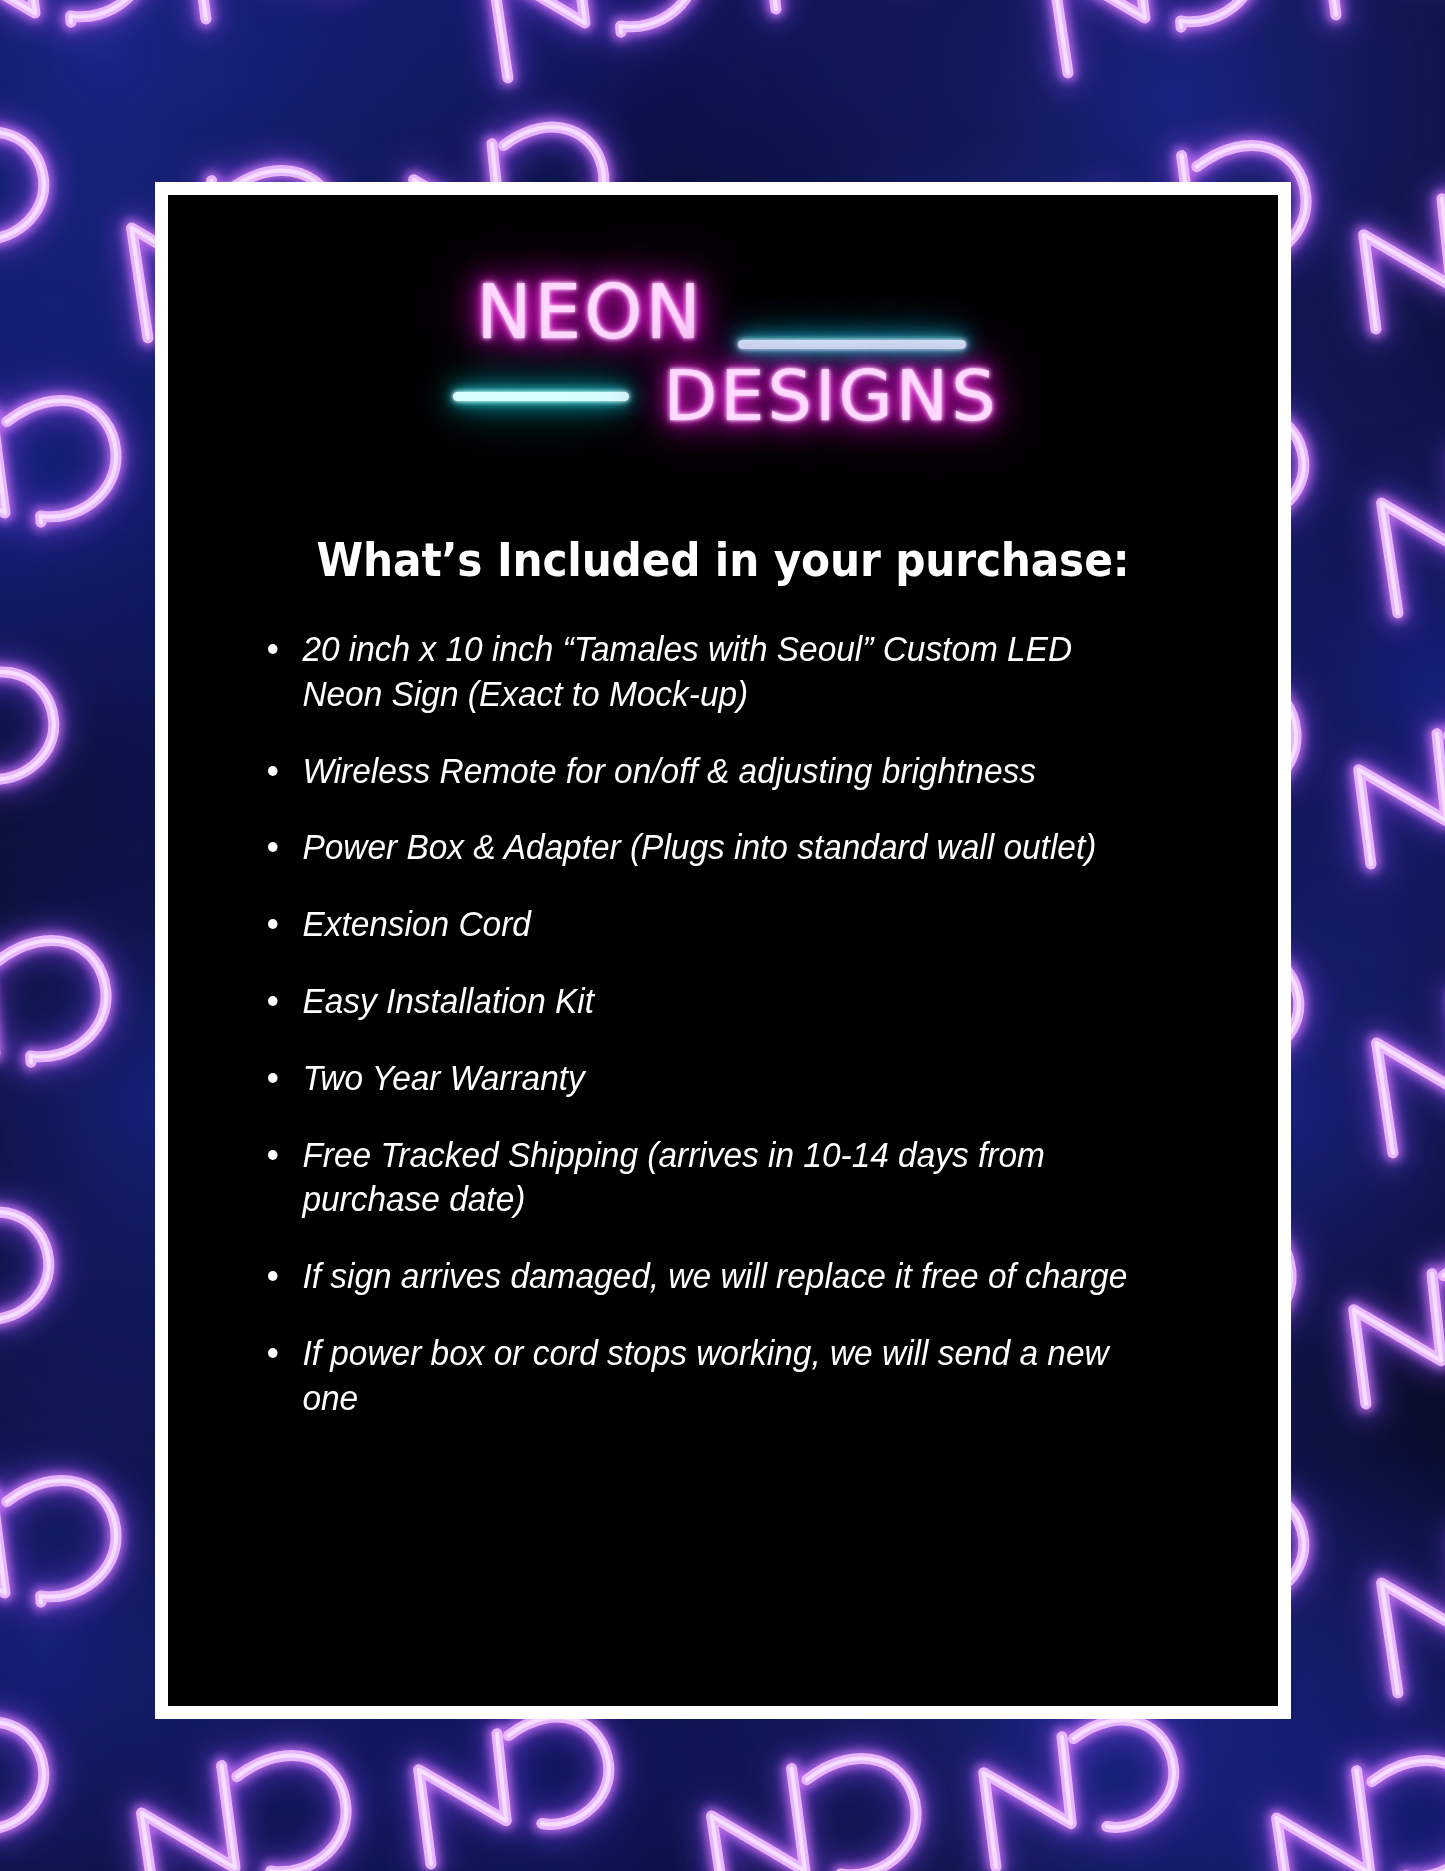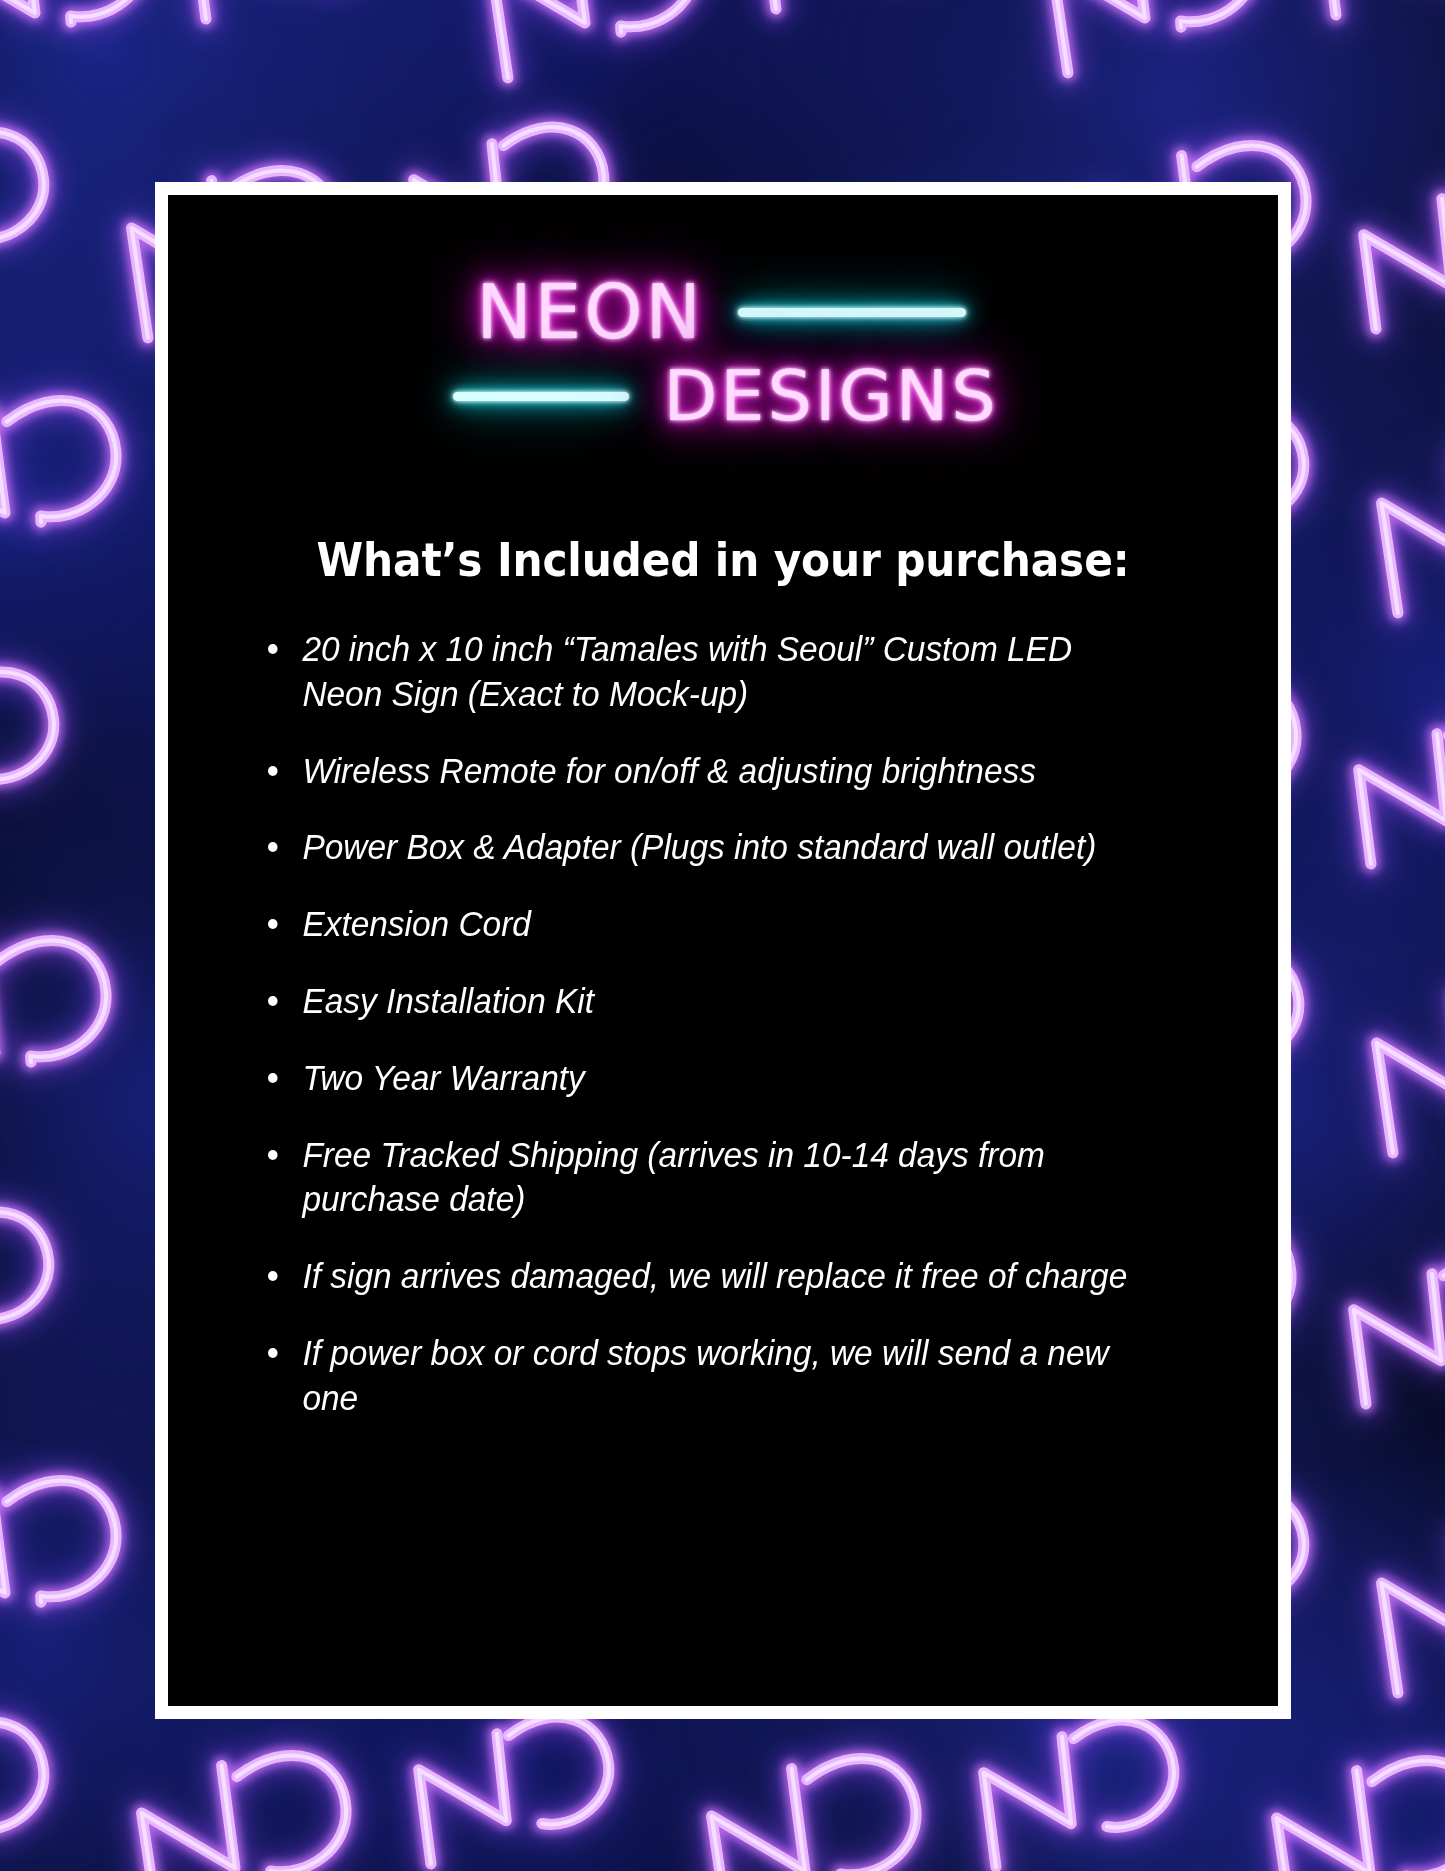--- a/index.html
+++ b/index.html
@@ -91,21 +91,21 @@
   }
 
   .logo-row {
     position: absolute;
     display: flex;
     align-items: center;
     left: 0;
     right: 0;
     justify-content: center;
   }
-  .logo-row-1 { top: 18px; gap: 34px; padding-right: 4px; }
+  .logo-row-1 { top: 18px; gap: 34px; padding-right: 4px; align-items: flex-end; }
   .logo-row-2 { top: 104px; gap: 34px; padding-left: 6px; align-items: center; }
 
   .neon-word {
     font-family: "DejaVu Sans", sans-serif;
     font-weight: 400;
     font-size: 74px;
     letter-spacing: 3px;
     color: #ffd9ff;
     line-height: 1;
     text-shadow:

